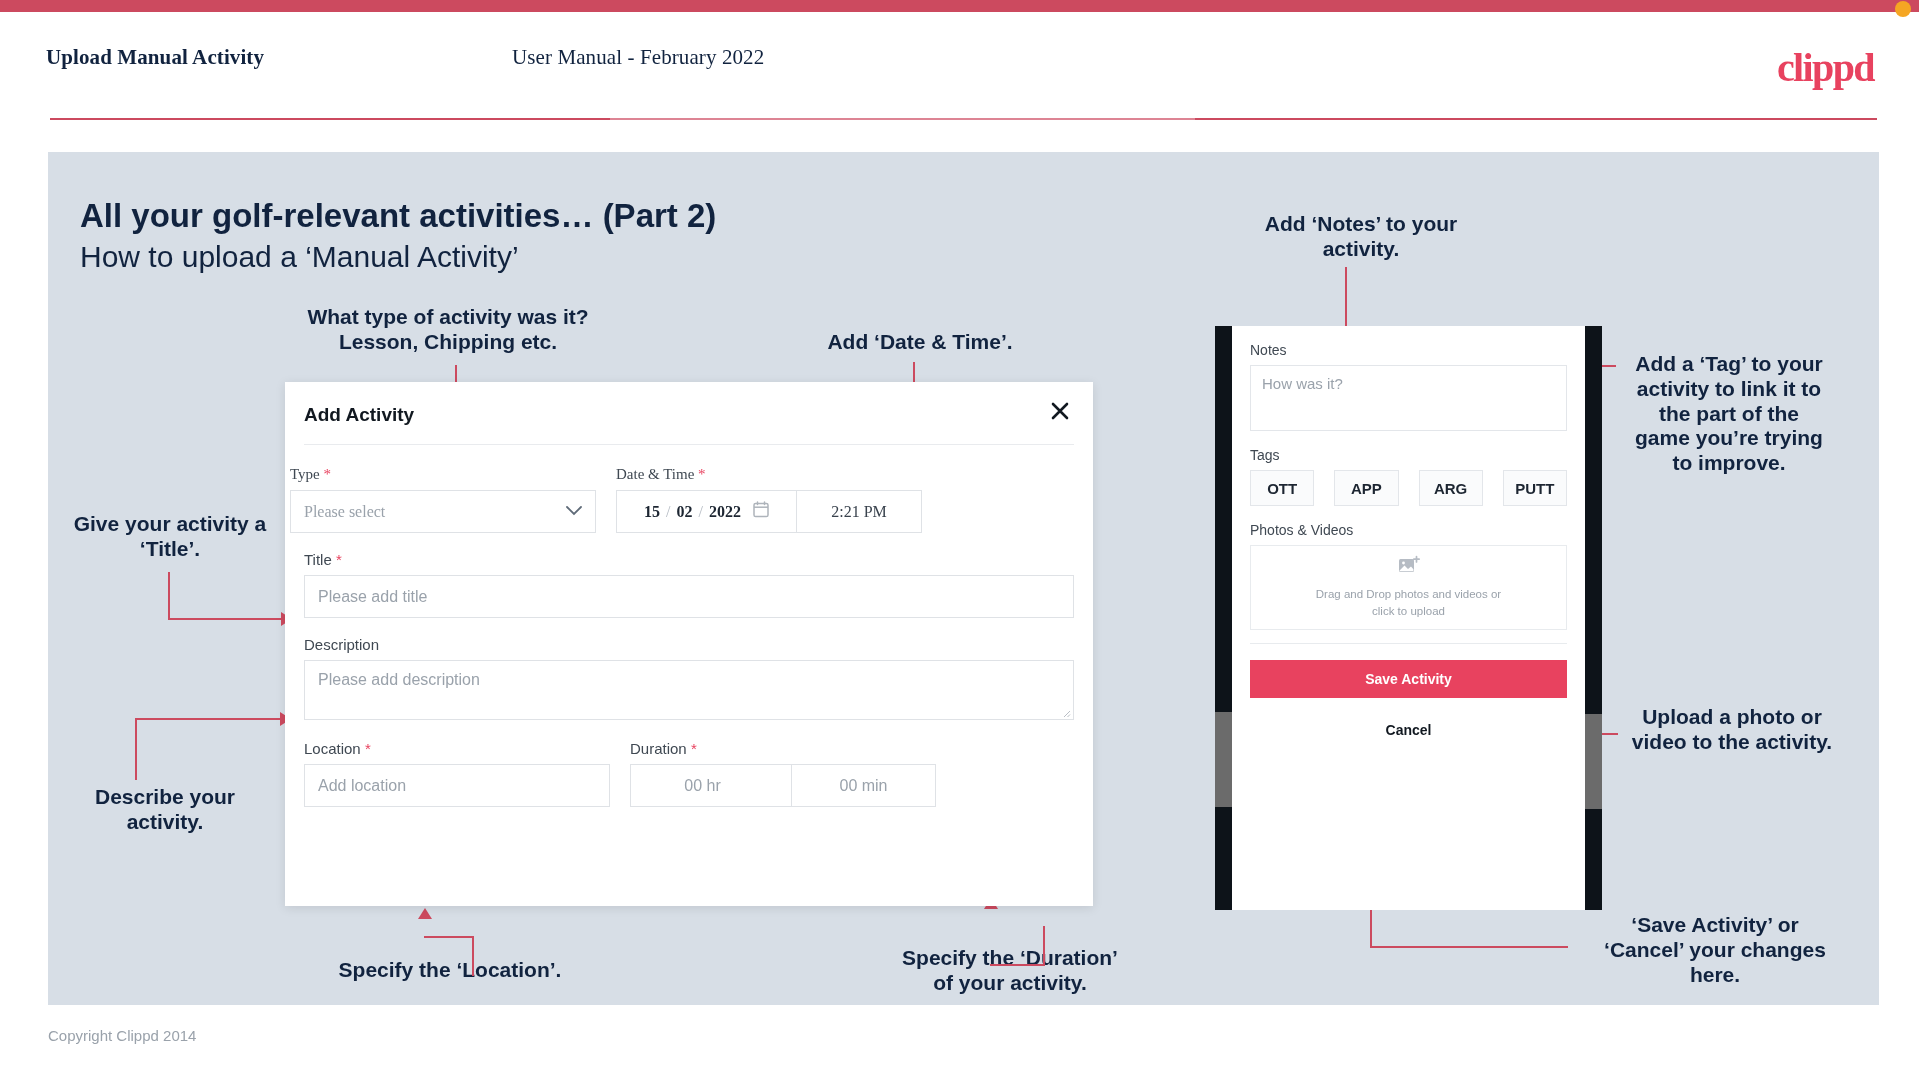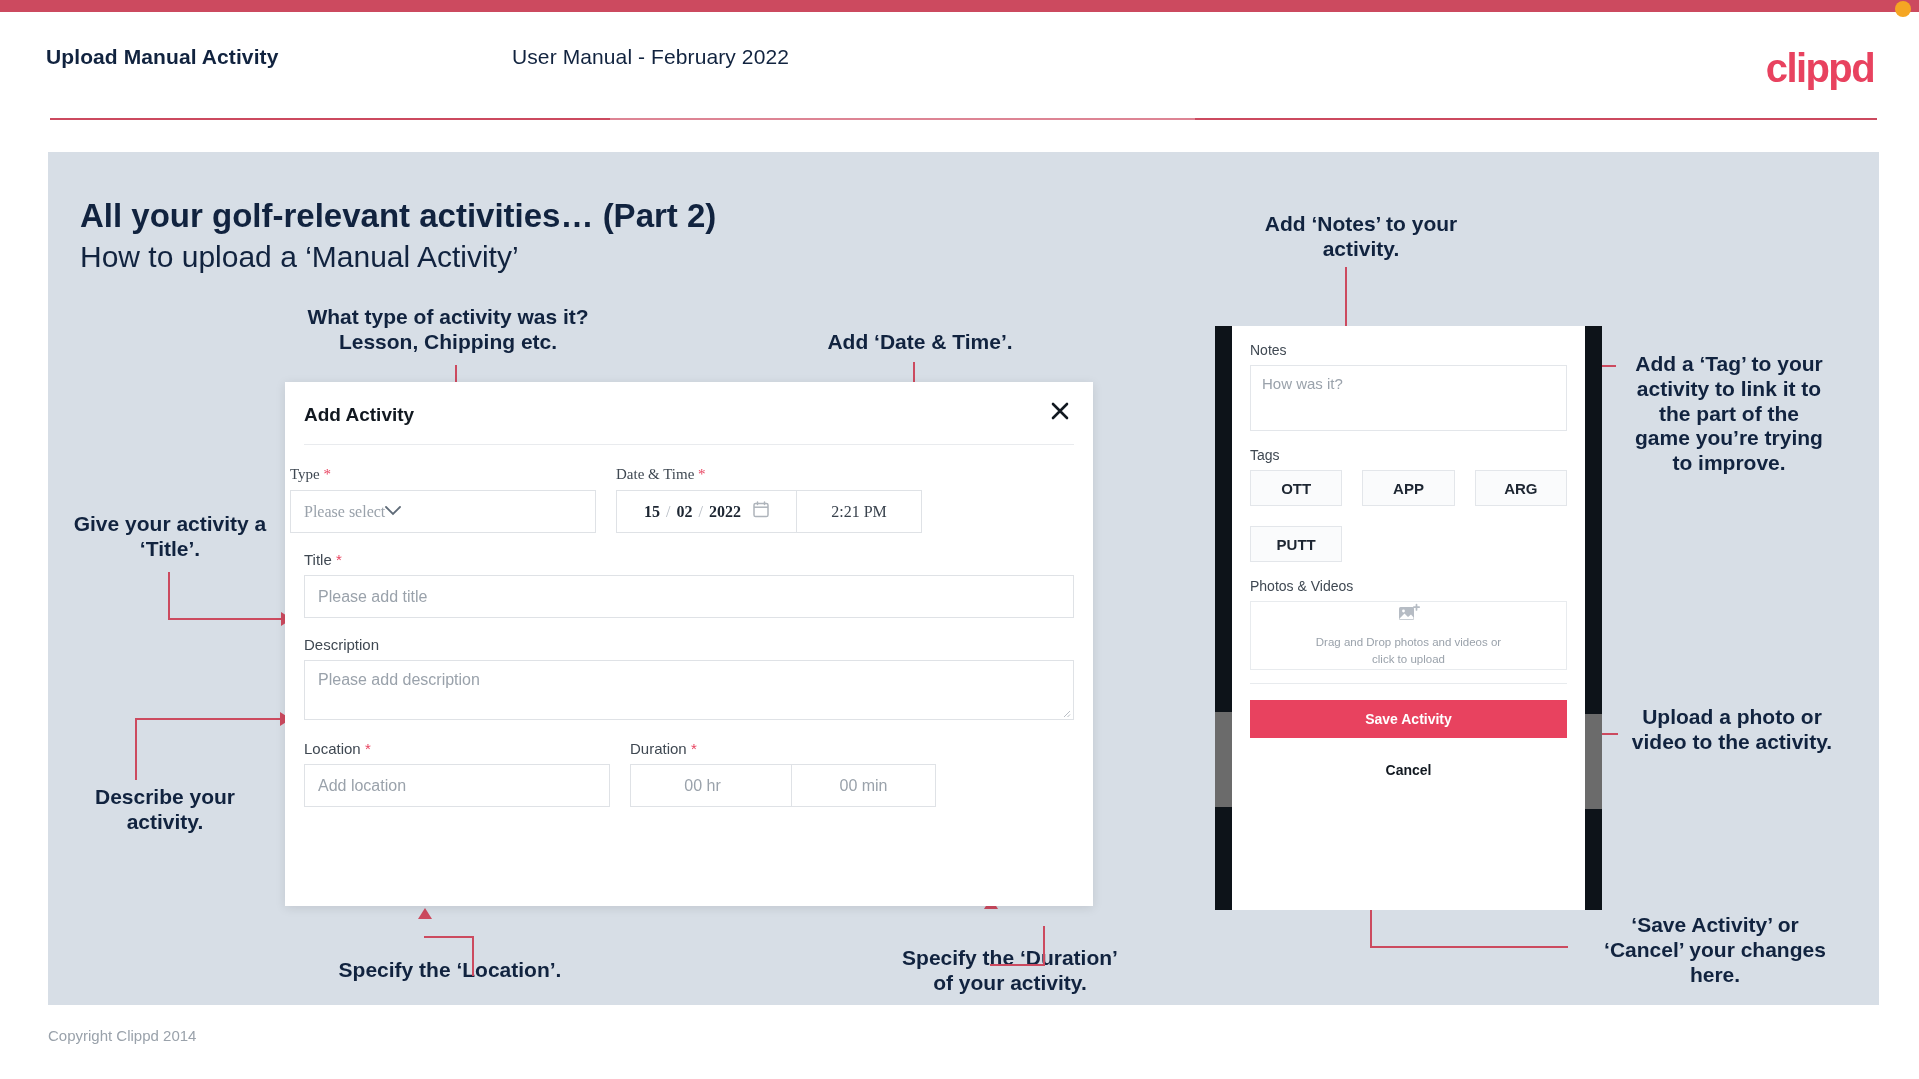--- a/index.html
+++ b/index.html
@@ -16,21 +16,21 @@
     position: absolute; left: 0; top: 0; width: 1919px; height: 12px;
     background: #cc4a5f;
   }
   .topbar-dot {
     position: absolute; right: 8px; top: 1px;
     width: 16px; height: 16px; border-radius: 50%;
     background: #f5a623;
   }
 
   
-  .header { position: absolute; left: 0; top: 12px; width: 1919px; height: 112px; }
+  .header { position: absolute; left: 0; top: 12px; width: 1919px; height: 112px; font-family: Liberation Serif, serif; }
   .header-title {
     position: absolute; left: 46px; top: 33px;
     font-size: 21px; font-weight: 700; color: #11233f; letter-spacing: .1px;
   }
   .header-sub {
     position: absolute; left: 512px; top: 33px;
     font-size: 21px; font-weight: 400; color: #11233f; letter-spacing: .1px;
   }
   .logo {
     position: absolute; right: 45px; top: 36px;
@@ -101,21 +101,21 @@
   .fld-label {
     font-size: 15px; color: #3f4852; margin-bottom: 7px; display: block;
   }
   .req { color: #e8425f; }
 
   .inp {
     height: 43px; border: 1px solid #dfe2e6; background: #fff;
     display: flex; align-items: center; padding: 0 13px;
     font-size: 16px; color: #9aa2ab;
   }
-  .inp.select { }
+  .inp.select { justify-content: space-between; }
   .chev { color: #5f6b78; font-size: 15px; }
 
   .row { display: flex; gap: 20px; }
   .col-left { width: 306px; }
   .col-right { width: 306px; }
 
   .datetime { display: flex; width: 306px; border: 1px solid #dfe2e6; height: 43px; background: #fff; }
   .dt-date {
     flex: 1 1 auto; display: flex; align-items: center; justify-content: center; gap: 6px;
     font-size: 16px; color: #1d2632; font-weight: 600; border-right: 1px solid #dfe2e6;
@@ -148,28 +148,28 @@
   .bezel-btn-r { position: absolute; right: 0; top: 388px; width: 17px; height: 95px; background: #6b6b6b; }
   .screen {
     position: absolute; left: 17px; top: 0; width: 353px; height: 584px;
     background: #ffffff; padding: 16px 18px 0 18px;
   }
   .p-label { font-size: 14px; color: #3f4852; margin-bottom: 7px; }
   .p-notes {
     height: 66px; border: 1px solid #e3e6ea; background: #fff;
     padding: 9px 11px; font-size: 15px; color: #9aa2ab;
   }
-  .p-tags { display: grid; grid-template-columns: 1fr 1fr 1fr; gap: 20px; }
+  .p-tags { display: grid; grid-template-columns: 1fr 1fr 1fr 1fr; gap: 20px; }
   .p-tag {
     height: 36px; border: 1px solid #e3e6ea; background: #fafbfc;
     display: flex; align-items: center; justify-content: center;
     font-size: 15px; font-weight: 700; color: #1d2632;
   }
   .p-drop {
-    height: 69px; border: 1px solid #e8ebee; background: #fff;
+    height: 85px; border: 1px solid #e8ebee; background: #fff;
     display: flex; flex-direction: column; align-items: center; justify-content: center; gap: 7px;
   }
   .p-drop-txt { font-size: 11.5px; color: #9aa2ab; text-align: center; line-height: 1.45; }
   .p-hr { height: 1px; background: #e8ebee; margin: 13px 0 16px 0; }
   .p-save {
     height: 38px; background: #e8425f; color: #fff;
     display: flex; align-items: center; justify-content: center;
     font-size: 14px; font-weight: 700; cursor: pointer;
   }
   .p-cancel {

